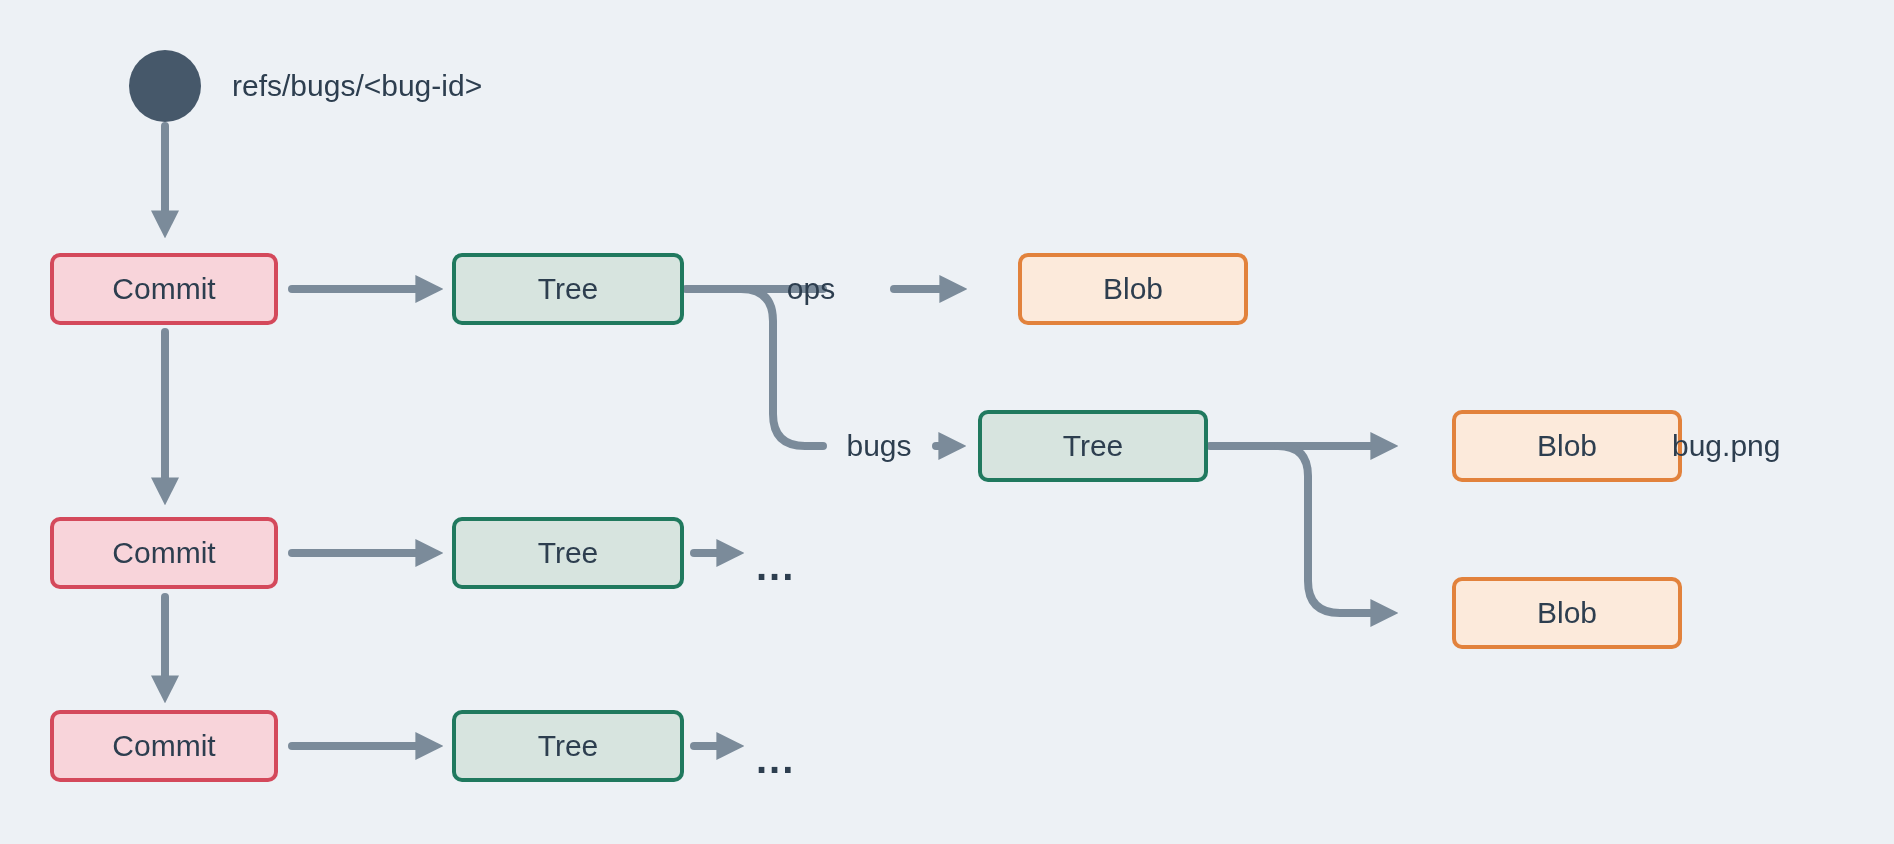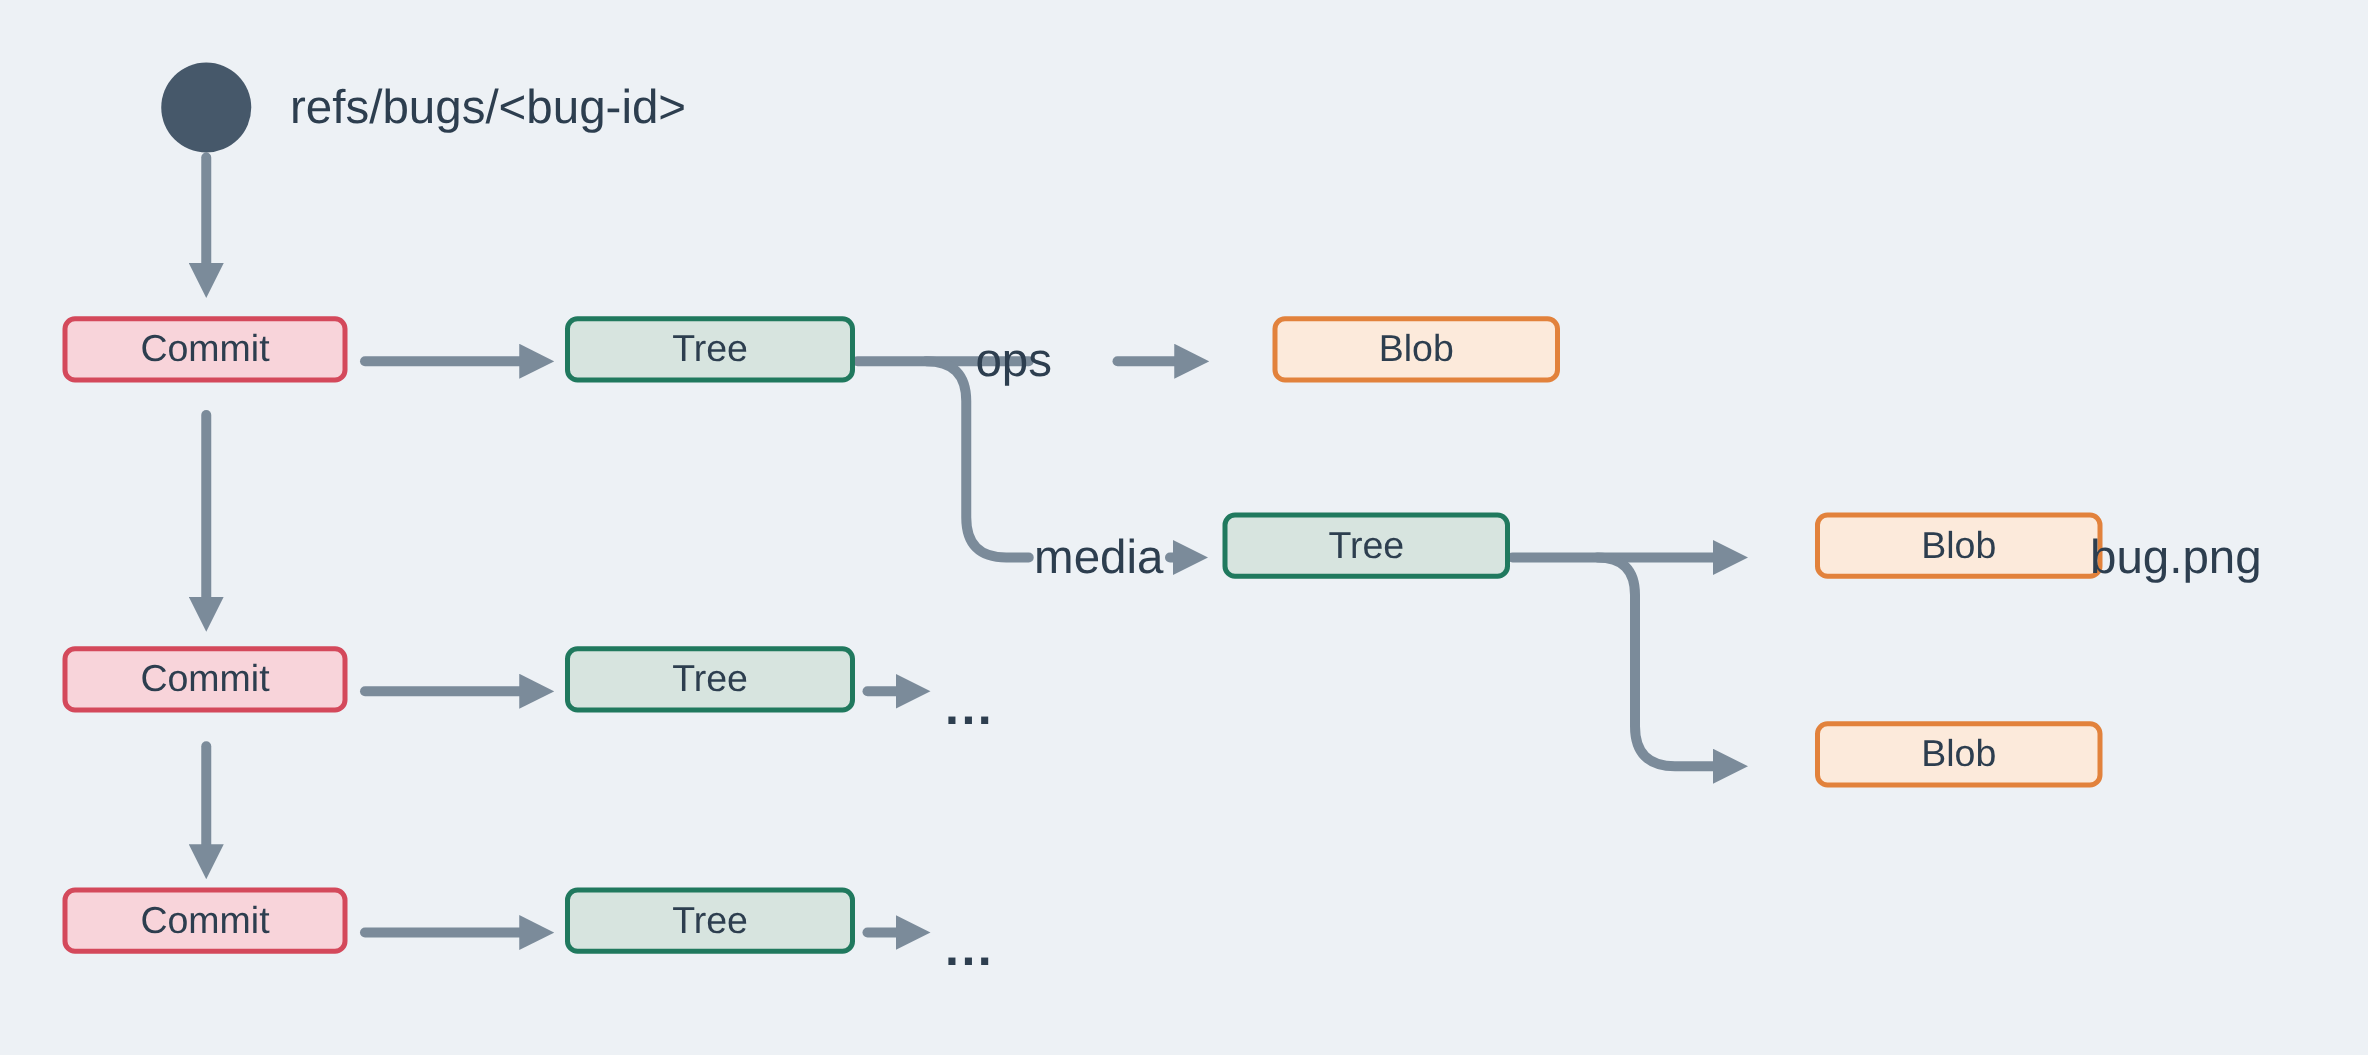--- a/index.html
+++ b/index.html
@@ -33,21 +33,21 @@
     stroke: var(--arrow);
     stroke-width: 8;
     stroke-linecap: round;
     stroke-linejoin: round;
   }
   .ah-head { fill: var(--arrow); stroke: none; }
 
   .node {
     position: absolute;
     box-sizing: border-box;
-    height: 53px;
+    height: 72px;
     border: 4px solid;
     border-radius: 10px;
     display: flex;
     align-items: center;
     justify-content: center;
     font-size: 30px;
     color: var(--text);
   }
   .node.commit { background: var(--commit-fill); border-color: var(--commit-border); }
   .node.tree   { background: var(--tree-fill);   border-color: var(--tree-border); }
@@ -56,21 +56,21 @@
   .ref-circle {
     position: absolute;
     width: 72px; height: 72px;
     border-radius: 50%;
     background: var(--ref-circle);
   }
   .text-label {
     position: absolute;
     display: flex;
     align-items: center;
-    font-size: 38px;
+    font-size: 30px;
     color: var(--text);
     white-space: nowrap;
   }
   .edge-label { justify-content: center; }
   .dots {
     position: absolute;
     font-size: 40px;
     font-weight: 700;
     letter-spacing: 2px;
     color: var(--text);
@@ -114,20 +114,20 @@
   <div class="node tree" style="left:452px; top:253px; width:232px;">Tree</div>
   <div class="node tree" style="left:452px; top:517px; width:232px;">Tree</div>
   <div class="node tree" style="left:452px; top:710px; width:232px;">Tree</div>
   <div class="node tree" style="left:978px; top:410px; width:230px;">Tree</div>
 
   <div class="node blob" style="left:978px; top:253px; width:230px;">Blob</div>
   <div class="node blob" style="left:1412px; top:410px; width:230px;">Blob</div>
   <div class="node blob" style="left:1412px; top:577px; width:230px;">Blob</div>
 
   <div class="text-label edge-label" style="left:778px; top:259px; width:66px; height:60px;">ops</div>
-  <div class="text-label edge-label" style="left:824px; top:416px; width:110px; height:60px;">media</div>
+  <div class="text-label edge-label" style="left:824px; top:416px; width:110px; height:60px;">bugs</div>
 
   <div class="text-label" style="left:1672px; top:416px; height:60px;">bug.png</div>
 
   <div class="dots" style="left:756px; top:546px;">...</div>
   <div class="dots" style="left:756px; top:739px;">...</div>
 
 </div>
 
 </body></html>

